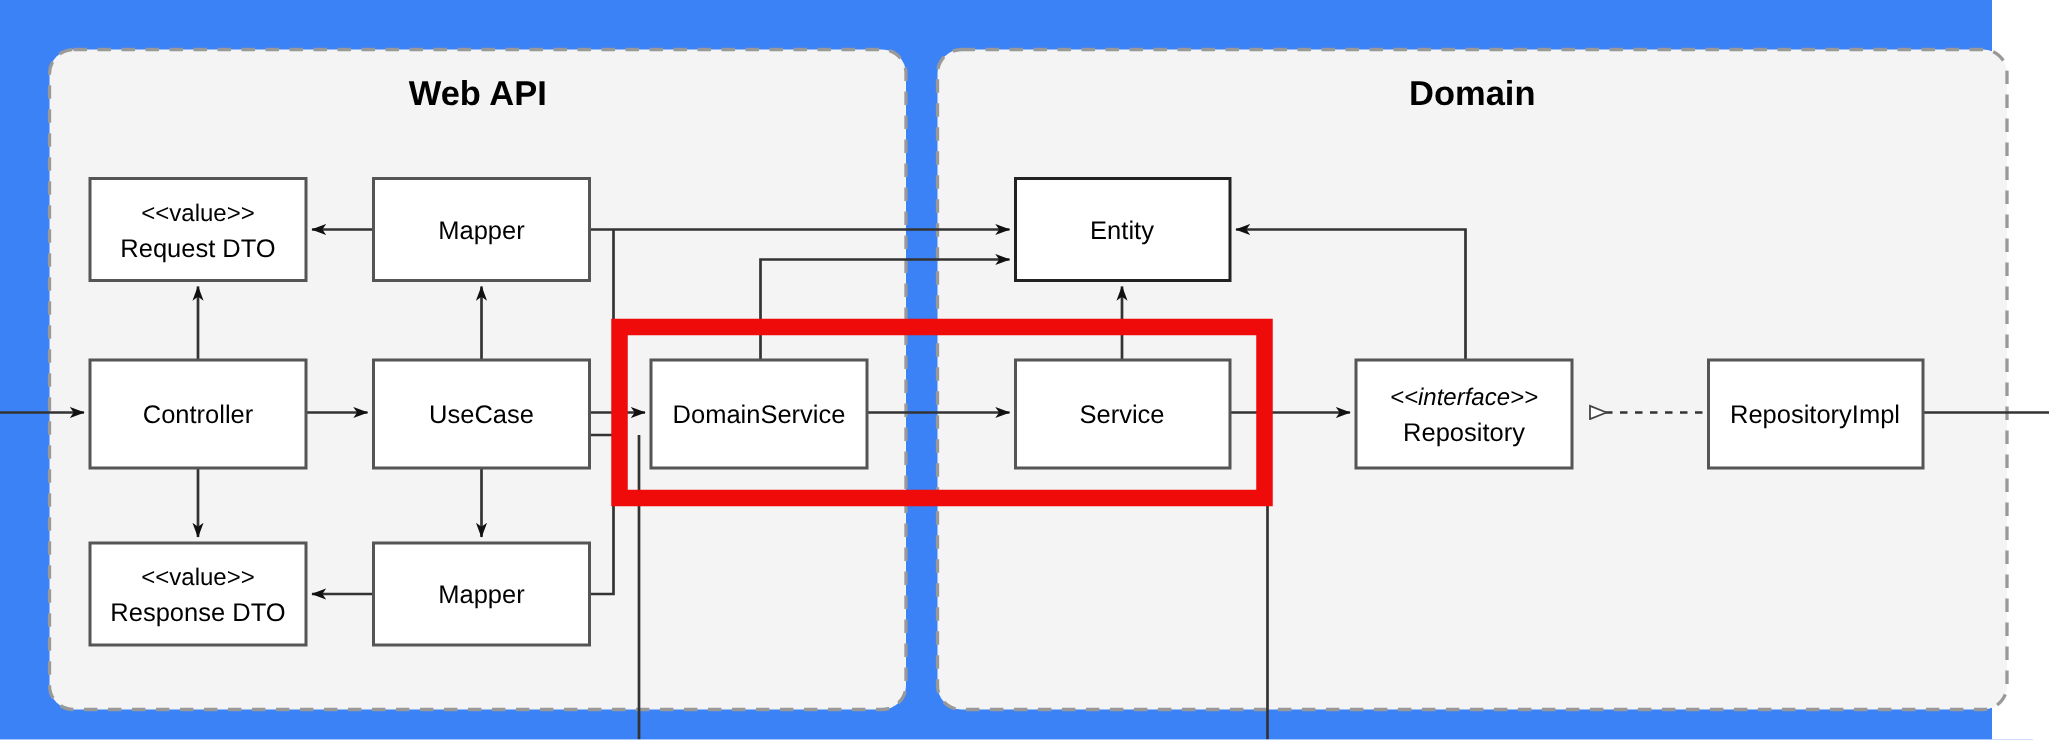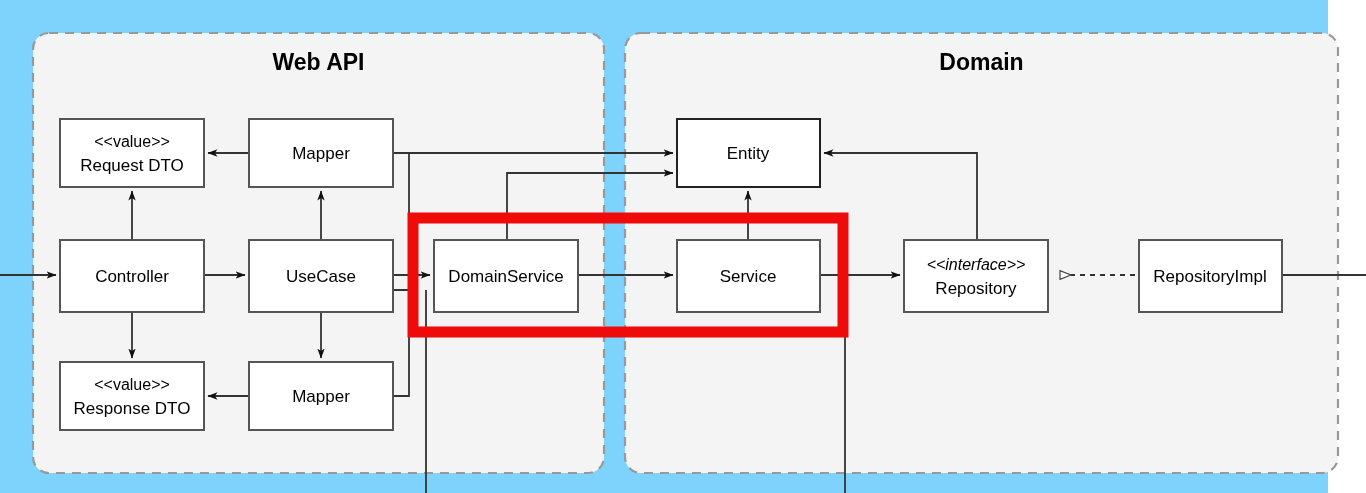--- a/index.html
+++ b/index.html
@@ -1,18 +1,18 @@
 <!DOCTYPE html>
 <html><head>
 <meta charset="utf-8">
 <style>
   html,body{margin:0;padding:0;background:#ffffff;}
   body{width:1366px;height:493px;overflow:hidden;
        font-family:"Liberation Sans","DejaVu Sans",sans-serif;}
-  #stage{position:relative;width:1328px;height:493px;background:#7dd3fc;}
+  #stage{position:relative;width:1328px;height:493px;background:#3b82f6;}
   svg{position:absolute;left:0;top:0;}
   .container-title{font-size:23px;font-weight:bold;fill:#000000;text-anchor:middle;}
   .node-label{font-size:17px;fill:#000000;text-anchor:middle;}
   .node-label.stereo{font-size:16px;}
   .node-label.italic{font-style:italic;}
 </style>
 </head>
 <body>
 
 <div id="stage">

